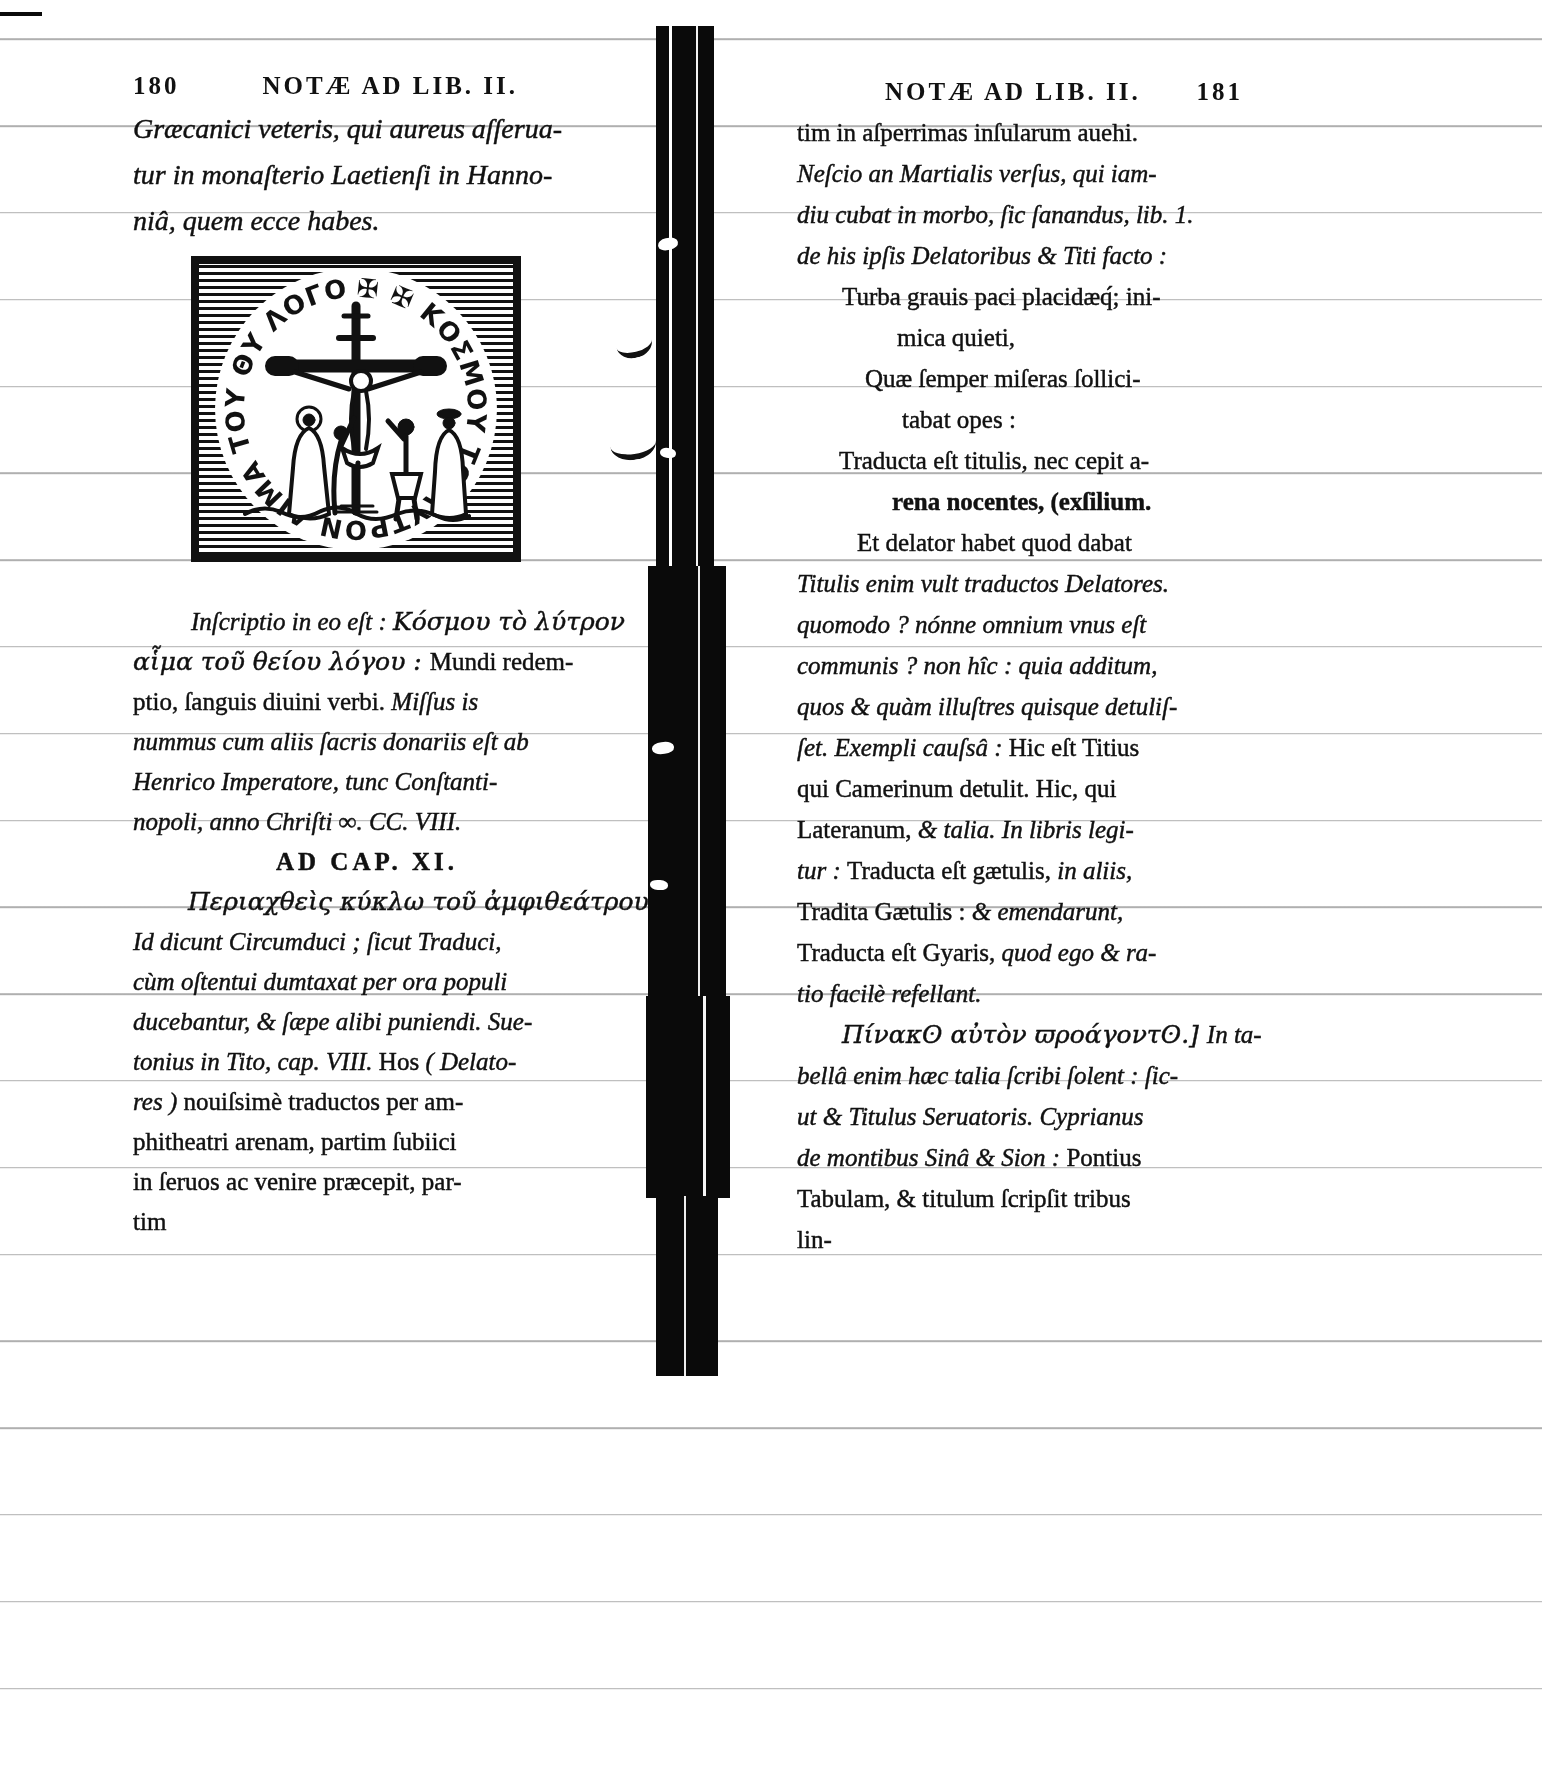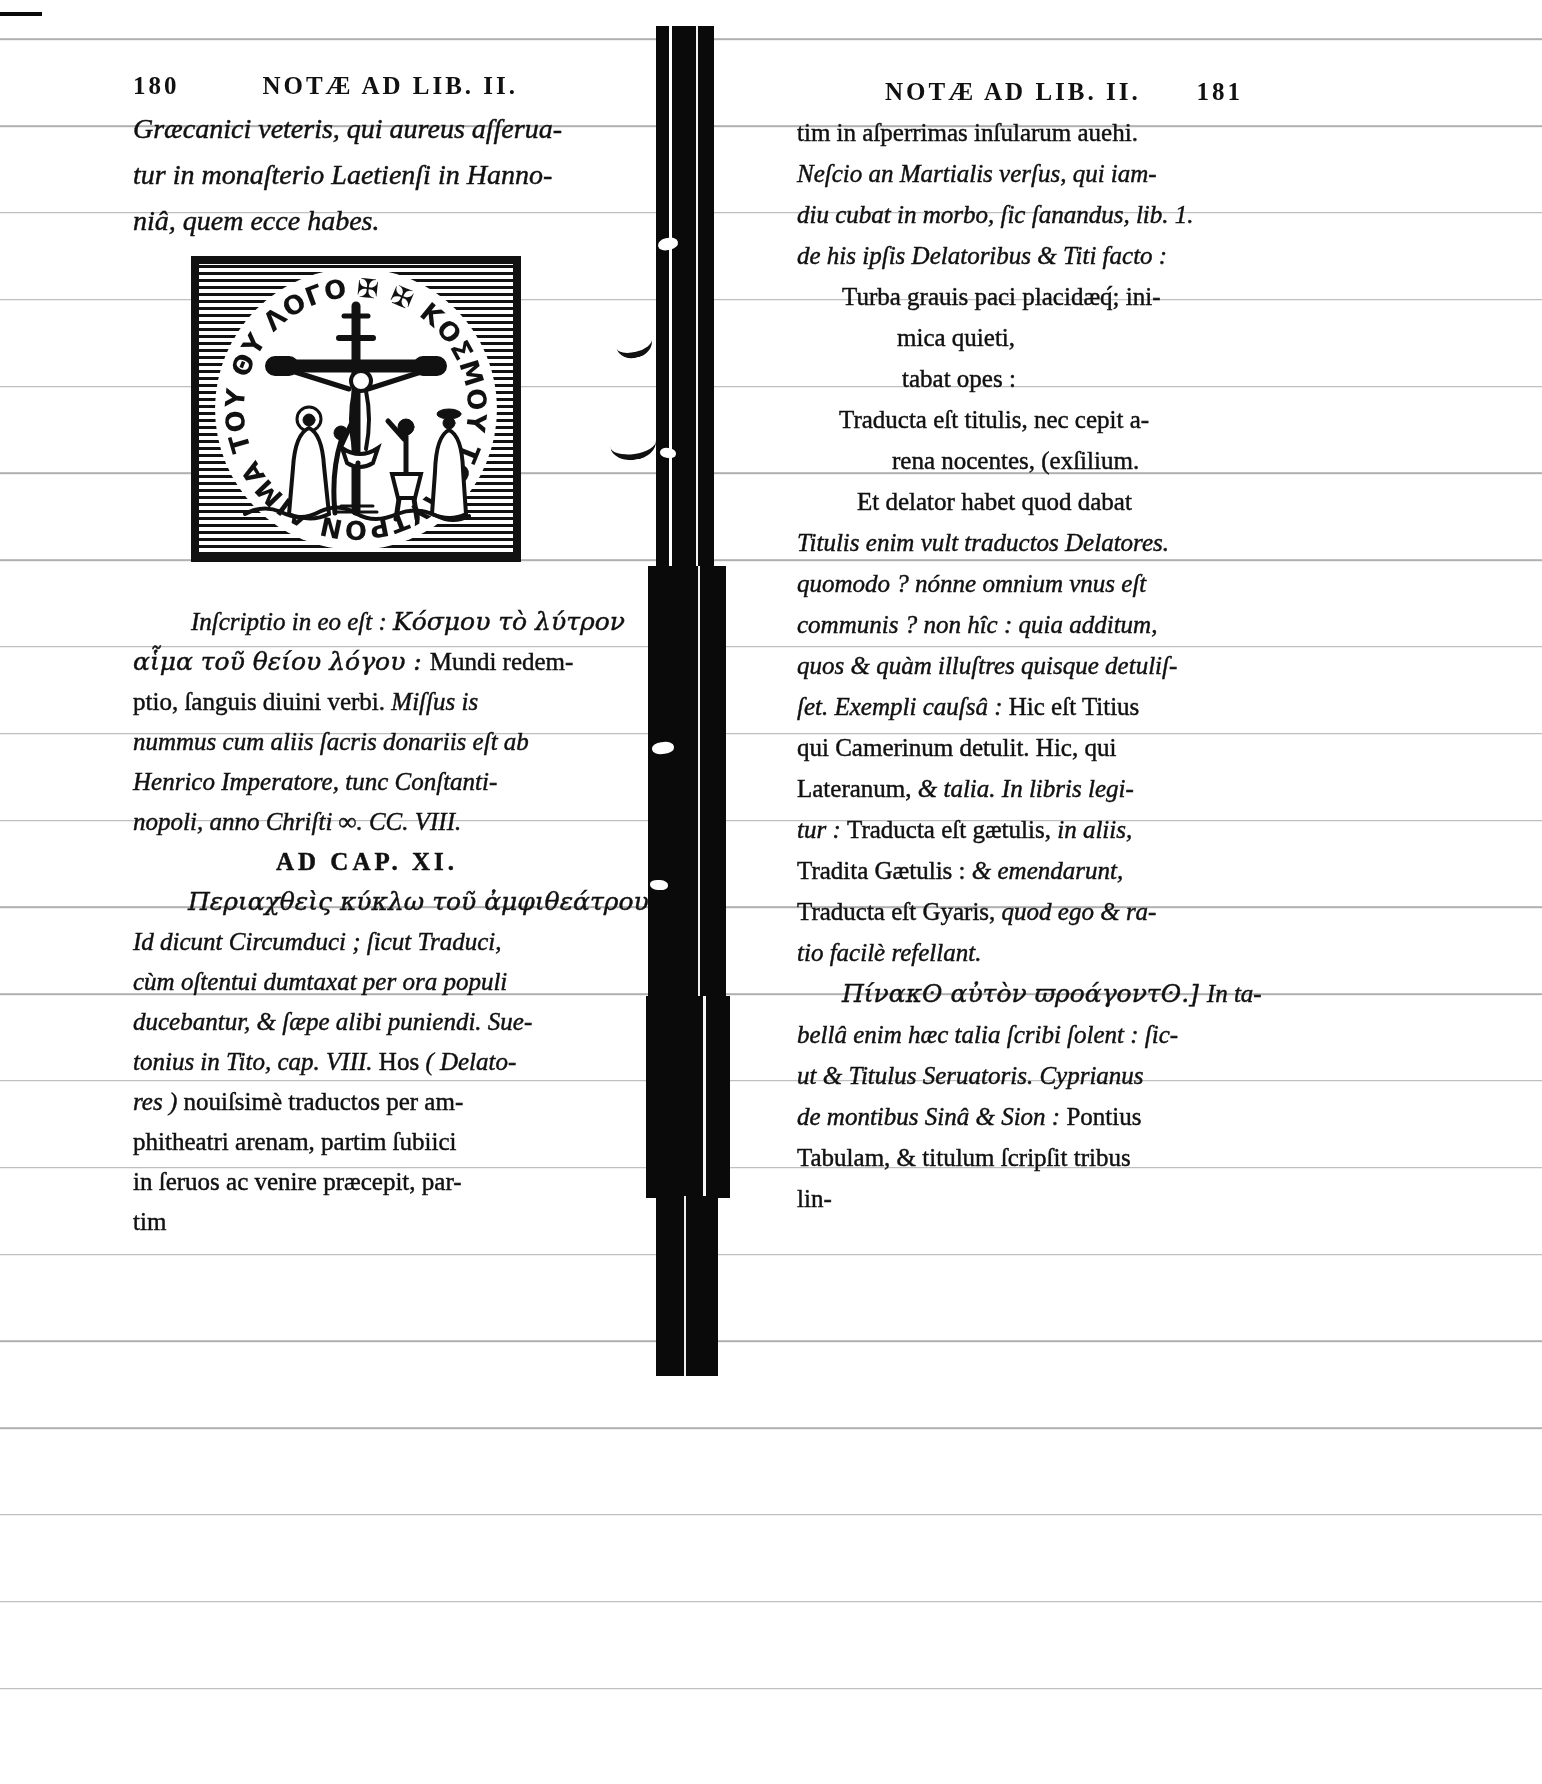--- a/index.html
+++ b/index.html
@@ -164,23 +164,24 @@
       <span class="title">NOTÆ AD LIB. II.</span>
       <span class="pgnum">181</span>
     </div>
     <div class="textblock">
         <div class="line"><span class="s-r">tim in aſperrimas inſularum auehi.</span></div>
         <div class="line"><span class="s-i">Neſcio an Martialis verſus, qui iam-</span></div>
         <div class="line"><span class="s-i">diu cubat in morbo, ſic ſanandus, lib. 1.</span></div>
         <div class="line"><span class="s-i">de his ipſis Delatoribus &amp; Titi facto :</span></div>
         <div class="line" style="padding-left: 45px;"><span class="s-r">Turba grauis paci placidæq́; ini-</span></div>
         <div class="line" style="padding-left: 100px;"><span class="s-r">mica quieti,</span></div>
+        <div class="line" style="padding-left: 68px;"><span class="s-r">Quæ ſemper miſeras ſollici-</span></div>
         <div class="line" style="padding-left: 105px;"><span class="s-r">tabat opes :</span></div>
         <div class="line" style="padding-left: 42px;"><span class="s-r">Traducta eſt titulis, nec cepit a-</span></div>
-        <div class="line" style="padding-left: 95px;"><span class="s-r">rena nocentes, (exſilium.</span></div>
+        <div class="line" style="padding-left: 95px; font-weight: bold;"><span class="s-r">rena nocentes, (exſilium.</span></div>
         <div class="line" style="padding-left: 60px;"><span class="s-r">Et delator habet quod dabat</span></div>
         <div class="line"><span class="s-i">Titulis enim vult traductos Delatores.</span></div>
         <div class="line"><span class="s-i">quomodo ? nónne omnium vnus eſt</span></div>
         <div class="line"><span class="s-i">communis ? non hîc : quia additum,</span></div>
         <div class="line"><span class="s-i">quos &amp; quàm illuſtres quisque detuliſ-</span></div>
         <div class="line"><span class="s-i">ſet. Exempli cauſsâ : </span><span class="s-r">Hic eſt Titius</span></div>
         <div class="line"><span class="s-r">qui Camerinum detulit. Hic, qui</span></div>
         <div class="line"><span class="s-r">Lateranum, </span><span class="s-i">&amp; talia. In libris legi-</span></div>
         <div class="line"><span class="s-i">tur : </span><span class="s-r">Traducta eſt gætulis, </span><span class="s-i">in aliis,</span></div>
         <div class="line"><span class="s-r">Tradita Gætulis : </span><span class="s-i">&amp; emendarunt,</span></div>

